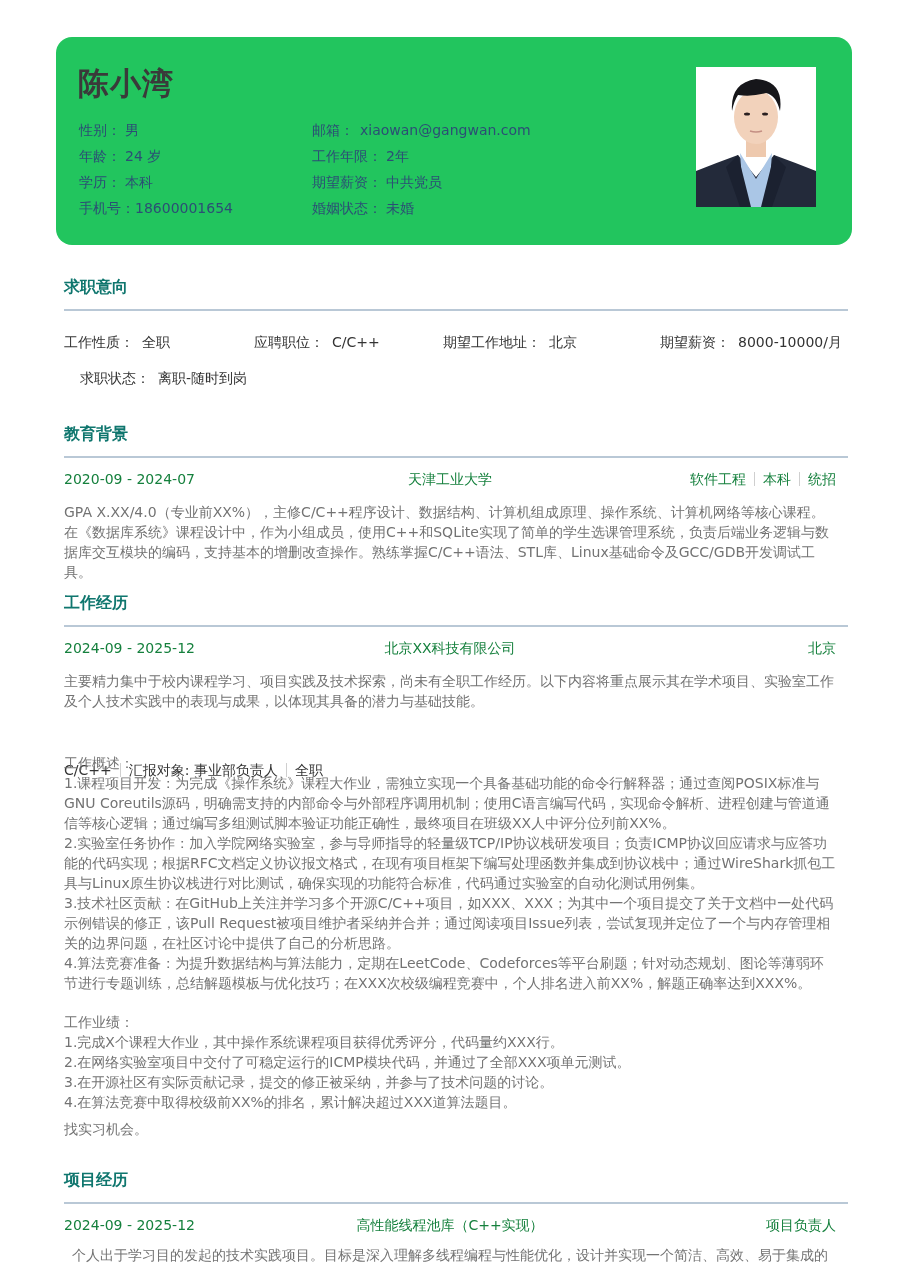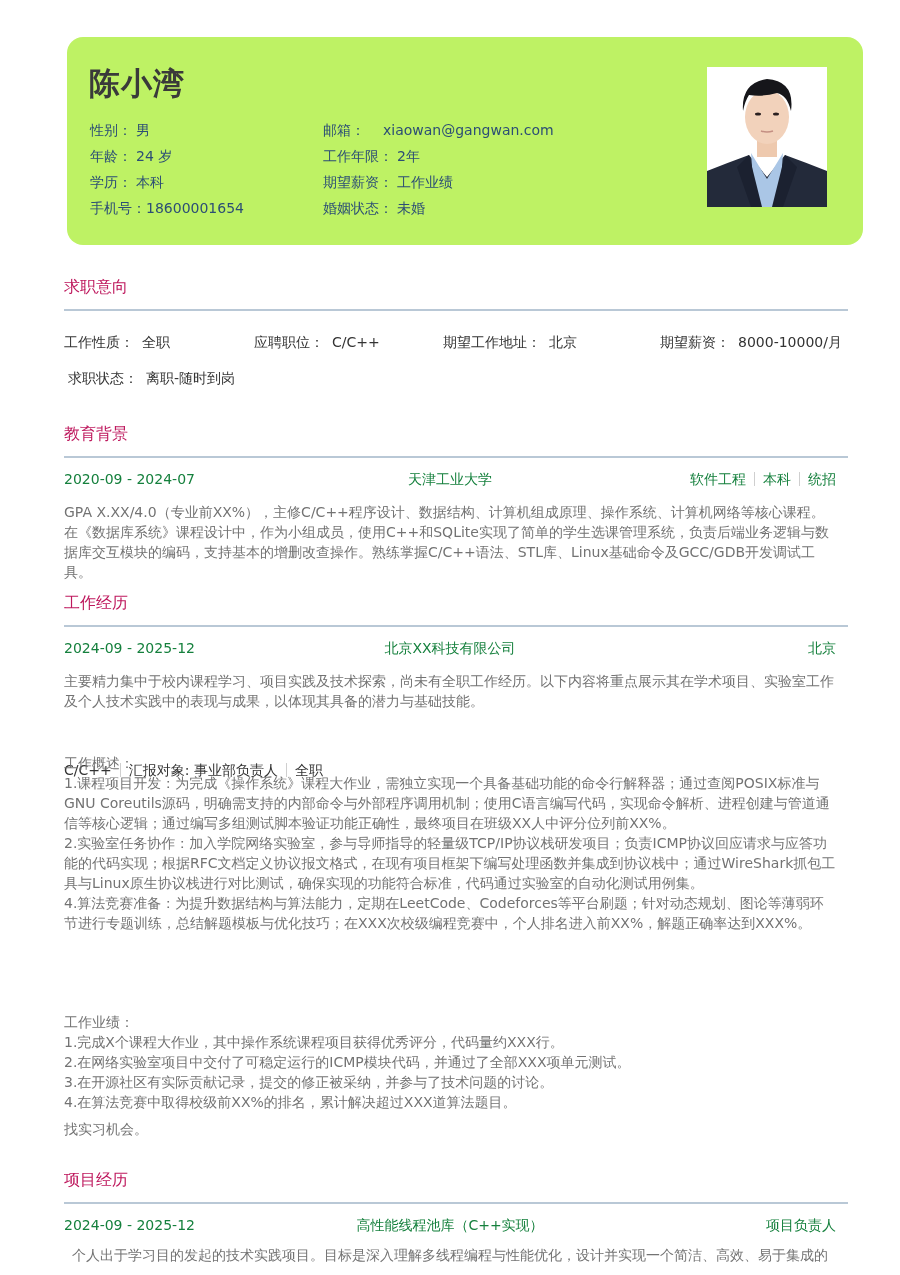--- a/index.html
+++ b/index.html
@@ -1,37 +1,37 @@
 <!DOCTYPE html>
 <html><head>
 <meta charset="utf-8">
 <style>
   * { box-sizing: border-box; margin: 0; padding: 0; }
   html, body { width: 900px; height: 1275px; overflow: hidden; background: #ffffff; }
   body { font-family: "DejaVu Sans", "Liberation Sans", sans-serif; color: #333333; font-size: 14px; position: relative; }
 
   .header-card {
-    position: absolute; left: 67px; top: 37px; width: 796px; height: 208px;
-    background: #bef264; border-radius: 16px;
+    position: absolute; left: 56px; top: 37px; width: 796px; height: 208px;
+    background: #22c55e; border-radius: 16px;
   }
   .name { position: absolute; left: 22px; top: 26px; font-size: 31px; font-weight: bold; color: #3a3a3a; letter-spacing: 1px; }
   .info-col { position: absolute; top: 82px; }
   .info-col.left { left: 23px; }
   .info-col.right { left: 256px; }
   .info-row { height: 26px; line-height: 22px; font-size: 14px; color: #2c4e75; white-space: nowrap; }
   .info-row .lbl { color: #2c4e75; }
   .info-row .val { color: #2c4e75; margin-left: 4px; }
 
   .photo {
     position: absolute; left: 640px; top: 30px; width: 120px; height: 140px;
     background: #ffffff; overflow: hidden;
   }
 
   .section { position: absolute; left: 64px; width: 784px; }
-  .sec-title { font-size: 16px; font-weight: normal; color: #be185d; height: 22px; line-height: 22px; }
+  .sec-title { font-size: 16px; font-weight: bold; color: #0f766e; height: 22px; line-height: 22px; }
   .sec-rule { position: absolute; left: 0; top: 33px; width: 784px; height: 2px; background: #b9c8d6; }
 
   .intent-grid { position: absolute; top: 58px; left: 0; width: 784px; font-size: 14px; color: #333; }
   .intent-item { position: absolute; white-space: nowrap; }
   .intent-item .v { margin-left: 8px; }
 
   .entry-head { position: absolute; left: 0; width: 772px; height: 20px; font-size: 14px; color: #15803d; }
   .entry-head .l { position: absolute; left: 0; }
   .entry-head .c { position: absolute; left: 0; width: 772px; text-align: center; }
   .entry-head .r { position: absolute; right: 0; }
@@ -47,23 +47,23 @@
   <div class="name">陈小湾</div>
 
   <div class="info-col left">
     <div class="info-row"><span class="lbl">性别：</span><span class="val">男</span></div>
     <div class="info-row"><span class="lbl">年龄：</span><span class="val">24 岁</span></div>
     <div class="info-row"><span class="lbl">学历：</span><span class="val">本科</span></div>
     <div class="info-row"><span class="lbl">手机号：</span><span class="val" style="margin-left:0">18600001654</span></div>
   </div>
 
   <div class="info-col right">
-    <div class="info-row"><span class="lbl">邮箱：</span><span class="val" style="margin-left:18px">xiaowan@gangwan.com</span></div>
+    <div class="info-row"><span class="lbl">邮箱：</span><span class="val" style="margin-left:6px">xiaowan@gangwan.com</span></div>
     <div class="info-row"><span class="lbl">工作年限：</span><span class="val">2年</span></div>
-    <div class="info-row"><span class="lbl">期望薪资：</span><span class="val">工作业绩</span></div>
+    <div class="info-row"><span class="lbl">期望薪资：</span><span class="val">中共党员</span></div>
     <div class="info-row"><span class="lbl">婚姻状态：</span><span class="val">未婚</span></div>
   </div>
 
   <div class="photo">
     <svg width="120" height="140" viewBox="0 0 120 140">
       <rect width="120" height="140" fill="#ffffff"></rect>
 
       <path d="M0 104 Q20 96 42 88 L60 110 L78 88 Q100 96 120 104 L120 140 L0 140 Z" fill="#232a3a"></path>
 
       <path d="M44 86 L60 112 L76 86 L72 140 L48 140 Z" fill="#aac6e6"></path>
@@ -86,21 +86,21 @@
 </div>
 
 <div class="section" style="top:276px; height:120px;">
   <div class="sec-title">求职意向</div>
   <div class="sec-rule"></div>
   <div class="intent-grid">
     <div class="intent-item" style="left:0; top:0;"><span>工作性质：</span><span class="v">全职</span></div>
     <div class="intent-item" style="left:190px; top:0;"><span>应聘职位：</span><span class="v">C/C++</span></div>
     <div class="intent-item" style="left:379px; top:0;"><span>期望工作地址：</span><span class="v">北京</span></div>
     <div class="intent-item" style="left:596px; top:0;"><span>期望薪资：</span><span class="v">8000-10000/月</span></div>
-    <div class="intent-item" style="left:4px; top:36px;"><span>求职状态：</span><span class="v">离职-随时到岗</span></div>
+    <div class="intent-item" style="left:16px; top:36px;"><span>求职状态：</span><span class="v">离职-随时到岗</span></div>
   </div>
 </div>
 
 <div class="section" style="top:423px; height:145px;">
   <div class="sec-title">教育背景</div>
   <div class="sec-rule"></div>
   <div class="entry-head" style="top:48px;">
     <span class="l">2020-09 - 2024-07</span>
     <span class="c">天津工业大学</span>
     <span class="r"><span>软件工程</span><span class="sep"></span><span>本科</span><span class="sep"></span><span>统招</span></span>
@@ -116,20 +116,21 @@
     <span class="c">北京XX科技有限公司</span>
     <span class="r">北京</span>
   </div>
   <div class="para" style="top:79px;">主要精力集中于校内课程学习、项目实践及技术探索，尚未有全职工作经历。以下内容将重点展示其在学术项目、实验室工作及个人技术实践中的表现与成果，以体现其具备的潜力与基础技能。</div>
   <div class="tags" style="top:126px;margin-top:44px;"><span>C/C++</span><span class="sep"></span><span>汇报对象: 事业部负责人</span><span class="sep"></span><span>全职</span></div>
 
   <div class="para" style="top:161px;">
     <div>工作概述：</div>
     <div>1.课程项目开发：为完成《操作系统》课程大作业，需独立实现一个具备基础功能的命令行解释器；通过查阅POSIX标准与GNU Coreutils源码，明确需支持的内部命令与外部程序调用机制；使用C语言编写代码，实现命令解析、进程创建与管道通信等核心逻辑；通过编写多组测试脚本验证功能正确性，最终项目在班级XX人中评分位列前XX%。</div>
     <div>2.实验室任务协作：加入学院网络实验室，参与导师指导的轻量级TCP/IP协议栈研发项目；负责ICMP协议回应请求与应答功能的代码实现；根据RFC文档定义协议报文格式，在现有项目框架下编写处理函数并集成到协议栈中；通过WireShark抓包工具与Linux原生协议栈进行对比测试，确保实现的功能符合标准，代码通过实验室的自动化测试用例集。</div>
+    <div>3.技术社区贡献：在GitHub上关注并学习多个开源C/C++项目，如XXX、XXX；为其中一个项目提交了关于文档中一处代码示例错误的修正，该Pull Request被项目维护者采纳并合并；通过阅读项目Issue列表，尝试复现并定位了一个与内存管理相关的边界问题，在社区讨论中提供了自己的分析思路。</div>
     <div>4.算法竞赛准备：为提升数据结构与算法能力，定期在LeetCode、Codeforces等平台刷题；针对动态规划、图论等薄弱环节进行专题训练，总结解题模板与优化技巧；在XXX次校级编程竞赛中，个人排名进入前XX%，解题正确率达到XXX%。</div>
   </div>
 
   <div class="para" style="top:420px;">
     <div>工作业绩：</div>
     <div>1.完成X个课程大作业，其中操作系统课程项目获得优秀评分，代码量约XXX行。</div>
     <div>2.在网络实验室项目中交付了可稳定运行的ICMP模块代码，并通过了全部XXX项单元测试。</div>
     <div>3.在开源社区有实际贡献记录，提交的修正被采纳，并参与了技术问题的讨论。</div>
     <div>4.在算法竞赛中取得校级前XX%的排名，累计解决超过XXX道算法题目。</div>
   </div>

